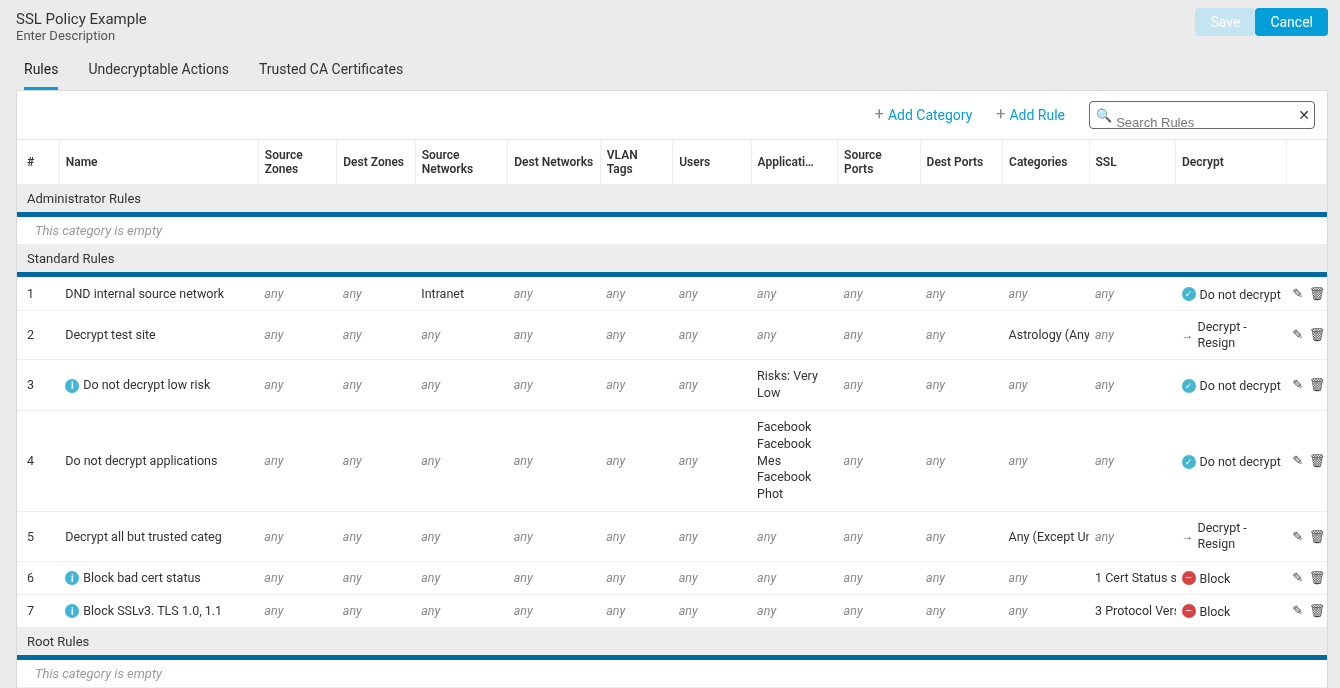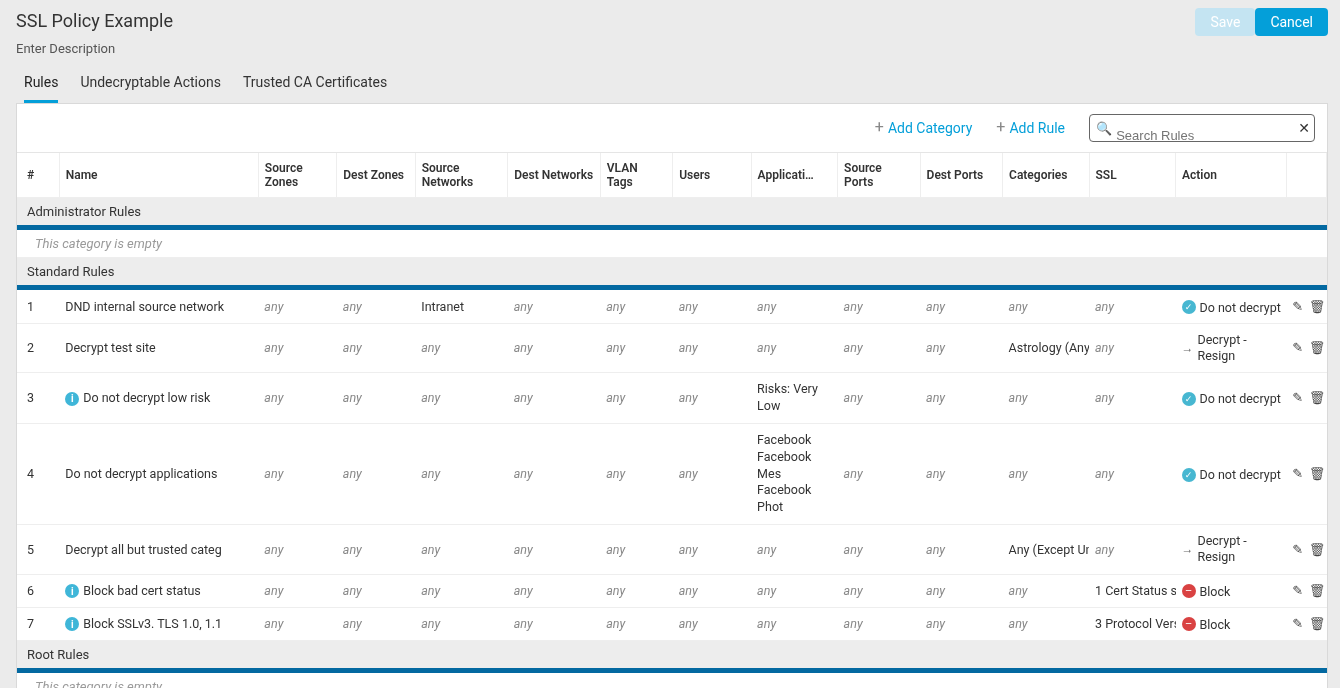--- a/index.html
+++ b/index.html
@@ -6,35 +6,35 @@
   html, body {
     margin: 0; padding: 0;
     font-family: -apple-system, BlinkMacSystemFont, "Segoe UI", Roboto, "Helvetica Neue", Arial, sans-serif;
     background: #ebebeb;
     font-size: 13px;
     color: #222;
   }
   .page { width: 1340px; height: 688px; padding: 8px 12px 12px 16px; }
   
   .header-row { display: flex; align-items: flex-start; justify-content: space-between; }
-  .title { font-size: 18px; font-weight: 400; color: #333; margin: 2px 0 0 0;}
+  .title { font-size: 15px; font-weight: 400; color: #333; margin: 2px 0 0 0;}
   .desc {
-    font-size: 13px; color: #555; margin-top: 10px; margin-bottom: 10px;
+    font-size: 13px; color: #555; margin-top: 0; margin-bottom: 10px;
     display: inline-block;
   }
   .btns { display: flex; gap: 0; margin-top: 0;}
   .btn {
     height: 28px; padding: 0 14px; border-radius: 4px; font-size: 14px;
     display: inline-flex; align-items: center; justify-content: center;
     cursor: pointer; border: 1px solid transparent;
   }
   .btn-save { background: #c4e4f2; color: #fff; }
   .btn-cancel { background: #049fd9; color: #fff; }
   
-  .tabs { display: flex; gap: 22px; border-bottom: none; padding-left: 8px; }
+  .tabs { display: flex; gap: 30px; border-bottom: none; padding-left: 8px; }
   .tab { padding: 8px 0 10px 0; color: #333; font-size: 14px; cursor: pointer; }
   .tab.active { color: #222; border-bottom: 3px solid #049fd9; }
   
   .panel {
     background: #fff; border: 1px solid #d9d9d9; border-top: 1px solid #d9d9d9;
     margin-top: 0;
   }
   
   .toolbar {
     display: flex; justify-content: flex-end; align-items: center;
@@ -176,21 +176,21 @@
           <th>Dest Zones</th>
           <th>Source Networks</th>
           <th>Dest Networks</th>
           <th>VLAN Tags</th>
           <th>Users</th>
           <th>Applicati…</th>
           <th>Source Ports</th>
           <th>Dest Ports</th>
           <th>Categories</th>
           <th>SSL</th>
-          <th>Action</th>
+          <th>Decrypt</th>
           <th></th>
         </tr>
       </thead>
       <tbody id="tbody">
           <tr class="cat-row">
             <td colspan="15">Administrator Rules</td>
           </tr>
           <tr class="empty-row">
             <td colspan="15">This category is empty</td>
           </tr>

